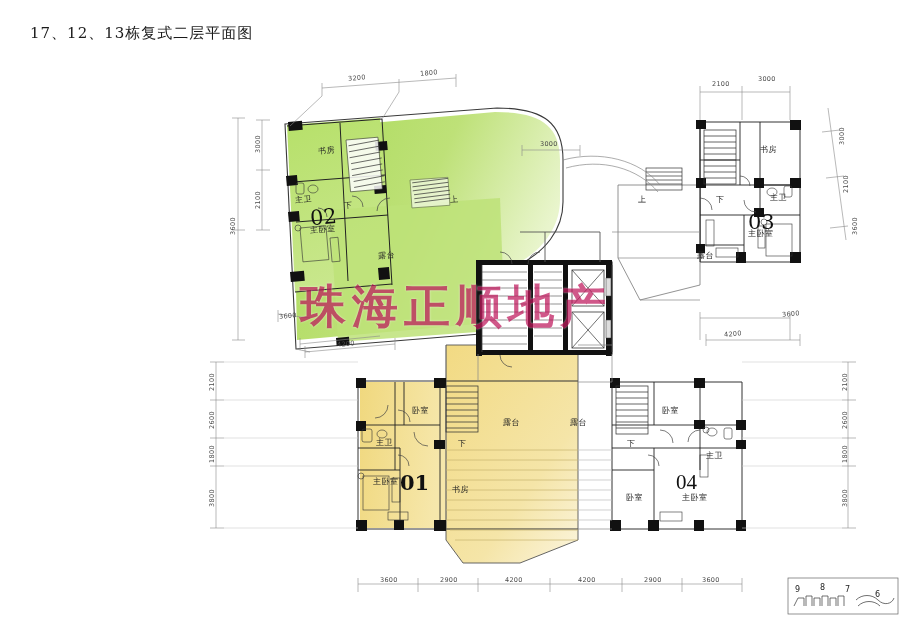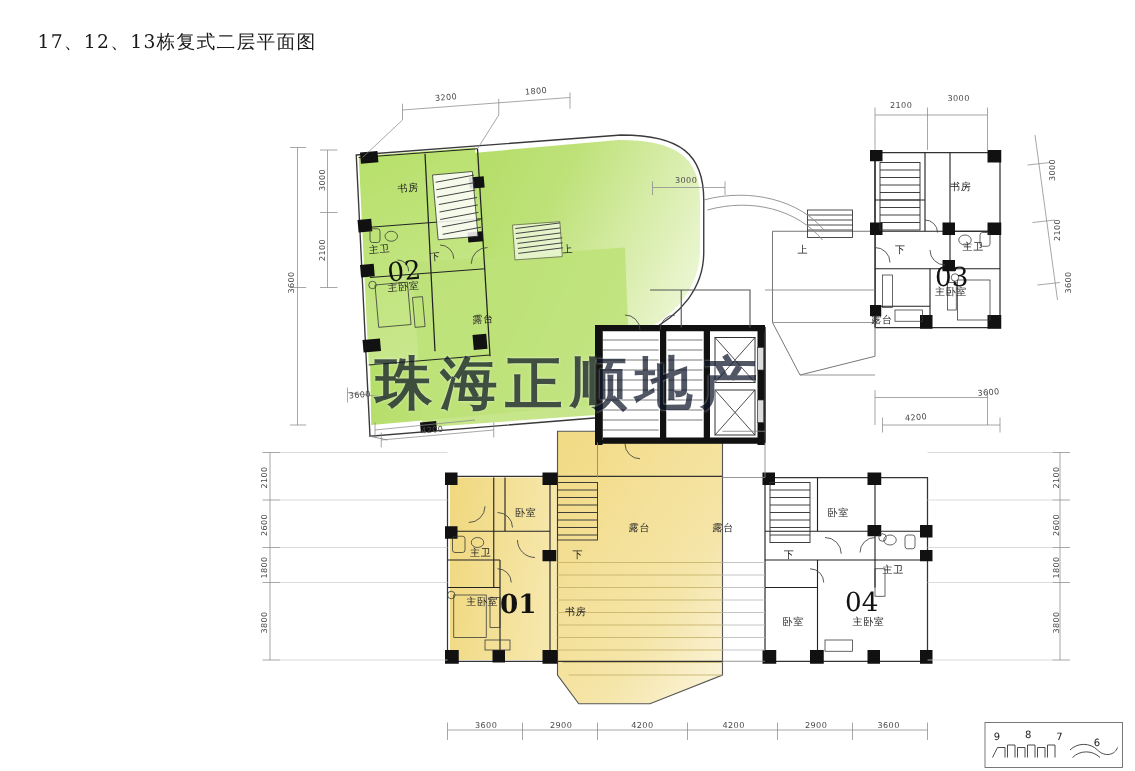--- a/index.html
+++ b/index.html
@@ -11,21 +11,21 @@
   }
   #plan{position:absolute;left:0;top:0;width:908px;height:617px;}
   .title{
     position:absolute;left:30px;top:24px;
     font-size:15px;color:#1a1a1a;letter-spacing:1px;
     font-family:"DejaVu Serif","Liberation Serif",serif;
     white-space:nowrap;
   }
   .wm{
     position:absolute;left:300px;top:276px;
-    font-size:46px;font-weight:bold;color:#0f172a;
+    font-size:46px;font-weight:bold;color:#be185d;
     opacity:.72;letter-spacing:6px;white-space:nowrap;
     text-shadow:0 0 2px rgba(255,255,255,.9);
     pointer-events:none;
   }
   .unitnum{
     position:absolute;font-size:21px;color:#111;
     font-family:"DejaVu Serif","Liberation Serif",serif;
     white-space:nowrap;
   }
   .rlbl{
@@ -471,21 +471,21 @@
 <div class="rlbl" style="left:697px;top:250px;">露台</div>
 
 <div class="unitnum" style="left:400px;top:470px;font-weight:bold;">01</div>
 <div class="rlbl" style="left:412px;top:405px;">卧室</div>
 <div class="rlbl" style="left:376px;top:437px;">主卫</div>
 <div class="rlbl" style="left:373px;top:476px;">主卧室</div>
 <div class="rlbl" style="left:452px;top:484px;">书房</div>
 <div class="rlbl" style="left:458px;top:438px;">下</div>
 <div class="rlbl" style="left:503px;top:417px;">露台</div>
 
-<div class="unitnum" style="left:676px;top:470px;">04</div>
+<div class="unitnum" style="left:676px;top:470px;font-family:Liberation Serif, serif;">04</div>
 <div class="rlbl" style="left:662px;top:405px;">卧室</div>
 <div class="rlbl" style="left:706px;top:450px;">主卫</div>
 <div class="rlbl" style="left:682px;top:492px;">主卧室</div>
 <div class="rlbl" style="left:627px;top:438px;">下</div>
 <div class="rlbl" style="left:626px;top:492px;">卧室</div>
 <div class="rlbl" style="left:570px;top:417px;">露台</div>
 
 <div class="dim" style="left:348px;top:74px;transform:rotate(-5deg);">3200</div>
 <div class="dim" style="left:420px;top:69px;transform:rotate(-5deg);">1800</div>
 

